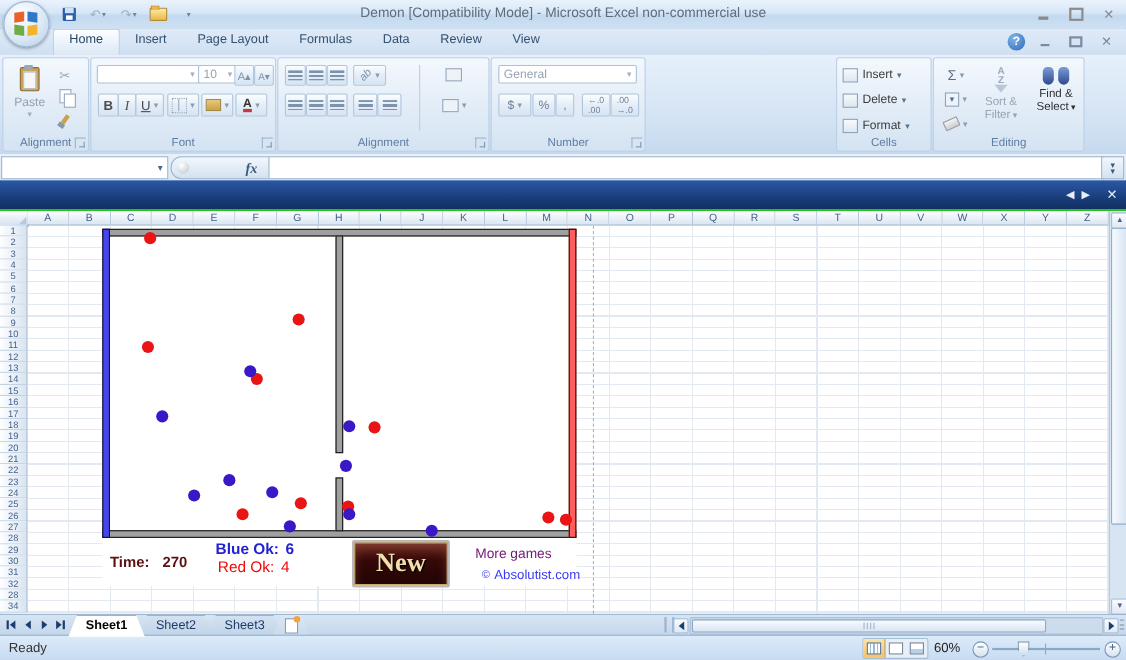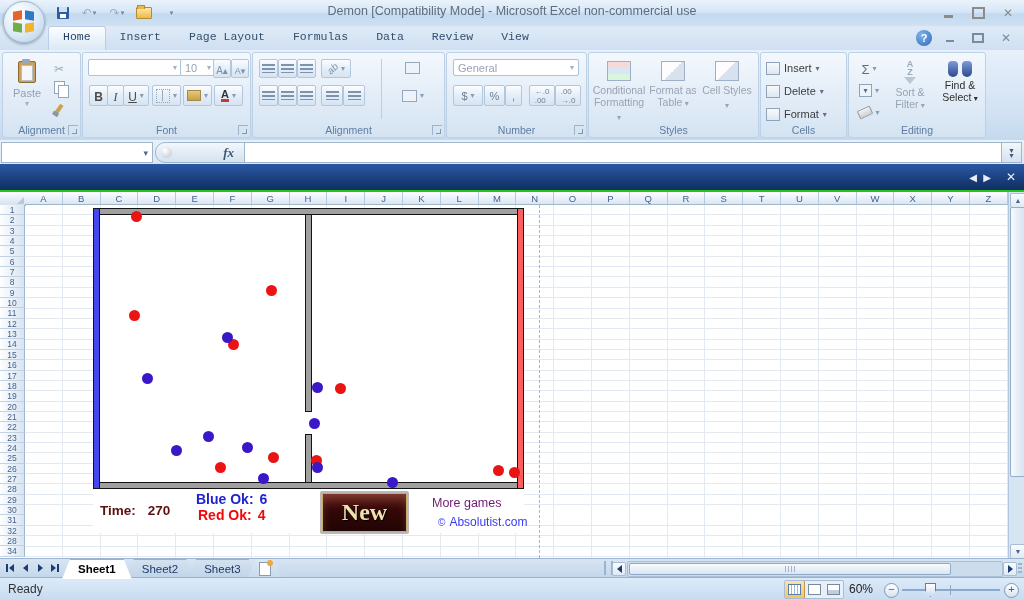--- a/index.html
+++ b/index.html
@@ -32,21 +32,21 @@
   #title-text{position:absolute;left:0;top:4px;width:1024px;text-align:center;
     font-size:12.5px;color:#5f6c7b;}
   .winbtns{position:absolute;right:6px;top:5px;display:flex;gap:10px;}
   .winbtn{width:20px;height:15px;display:flex;align-items:center;justify-content:center;color:#8b8b8b;font-size:12px;}
   .mini-bar{width:9px;height:3px;background:#8b8b8b;margin-top:7px;}
   .rest-box{width:9px;height:8px;border:2px solid #8b8b8b;}
 
   
   #ribbonstrip{position:absolute;left:0;top:26px;width:1024px;height:24px;
     background:linear-gradient(#dfeaf7,#cfe0f2);}
-  #ribbon-tabs{position:absolute;left:48px;top:0;height:24px;display:flex;font-family:Liberation Mono, monospace;}
+  #ribbon-tabs{position:absolute;left:48px;top:0;height:24px;display:flex;}
   .rtab{padding:4px 14px 0 14px;font-size:11.5px;color:#33506e;height:20px;}
   .rtab.active{background:linear-gradient(#fdfeff,#e8f1fa 60%,#dcE8f4);
     border:1px solid #b9cee6;border-bottom:none;border-radius:3px 3px 0 0;color:#2a4564;padding-top:3px;}
   #help-btn{position:absolute;right:92px;top:4px;width:16px;height:16px;border-radius:50%;
     background:radial-gradient(circle at 35% 30%,#7fb2e8,#2c6ab8);color:#fff;font-size:11px;font-weight:bold;
     display:flex;align-items:center;justify-content:center;}
   .winbtns.small{right:8px;top:6px;gap:8px;}
   .winbtns.small .winbtn{height:12px;color:#7a8aa0;}
   .winbtns.small .mini-bar{background:#7a8aa0;margin-top:5px;width:8px;height:2px;}
   .winbtns.small .rest-box{width:8px;height:6px;border-width:2px;border-color:#7a8aa0;}
@@ -184,21 +184,21 @@
   #gamelayer{position:absolute;left:0;top:0;width:1024px;height:600px;pointer-events:none;}
   .gwall{position:absolute;box-sizing:border-box;border:1px solid #141414;}
   #gboard{position:absolute;left:93px;top:208px;width:431px;height:281px;background:#fff;}
   #gwhite2{position:absolute;left:93px;top:489px;width:431px;height:44px;background:#fff;}
   .ball{position:absolute;width:11px;height:11px;border-radius:50%;}
   .ball.red{background:#ea1414;}
   .ball.blue{background:#3a18c8;}
   #game-time{position:absolute;left:100px;top:503px;font-size:13.5px;font-weight:bold;color:#5c1010;}
   #game-time .val{margin-left:12px;}
   #game-blue{position:absolute;left:196px;top:491px;font-size:14px;font-weight:bold;color:#2222d2;}
-  #game-red{position:absolute;left:198px;top:507px;font-size:14px;font-weight:bold;color:#f00808;}
+  #game-red{position:absolute;left:198px;top:507px;font-size:14px;font-weight:normal;color:#f00808;}
   #game-blue .val,#game-red .val{margin-left:6px;}
   #new-btn{position:absolute;left:320px;top:491px;width:85px;height:39px;pointer-events:auto;
     border:2px solid #b9b9b9;border-radius:2px;
     background:linear-gradient(#5e1b15,#340808 45%,#200404);
     box-shadow:inset 0 0 0 1px #caa96a, inset 0 6px 10px rgba(255,170,140,.25);
     display:flex;align-items:center;justify-content:center;}
   #new-btn span{font-family:"Liberation Serif",serif;font-weight:bold;font-size:24px;color:#efe0ac;
     text-shadow:1px 1px 1px #000;}
   #more-games{position:absolute;left:432px;top:496px;font-size:12.5px;color:#701a75;pointer-events:auto;}
   #absolutist{position:absolute;left:438px;top:515px;font-size:12px;color:#3a3af5;pointer-events:auto;display:flex;align-items:center;gap:4px;}
@@ -427,35 +427,20 @@
       <div class="rbtn" style="left:82px;top:32px;width:24px;height:19px;">
           <span class="decIcon">←.0<br>.00</span>
         </div>
       <div class="rbtn" style="left:108px;top:32px;width:24px;height:19px;">
           <span class="decIcon">.00<br>→.0</span>
         </div>
       <div class="rglabel">Number</div>
       <div class="dlg"></div>
     </div>
 
-    <div class="rgroup" id="g-styles" style="left:588px;width:169px;">
-      <div class="stylebtn" style="left:4px;">
-        <span class="styleic cf"></span>
-        <span class="stylelabel">Conditional Formatting</span>
-      </div>
-      <div class="stylebtn" style="left:58px;">
-        <span class="styleic"></span>
-        <span class="stylelabel">Format as Table</span>
-      </div>
-      <div class="stylebtn" style="left:112px;">
-        <span class="styleic"></span>
-        <span class="stylelabel">Cell Styles</span>
-      </div>
-      <div class="rglabel">Styles</div>
-    </div>
 
     <div class="rgroup" id="g-cells" style="left:760px;width:85px;">
       <div class="cellrow" style="top:5px;">
         <span class="cic"></span>
         <span class="clabel">Insert</span>
       </div>
       <div class="cellrow" style="top:28px;">
         <span class="cic"></span>
         <span class="clabel">Delete</span>
       </div>

